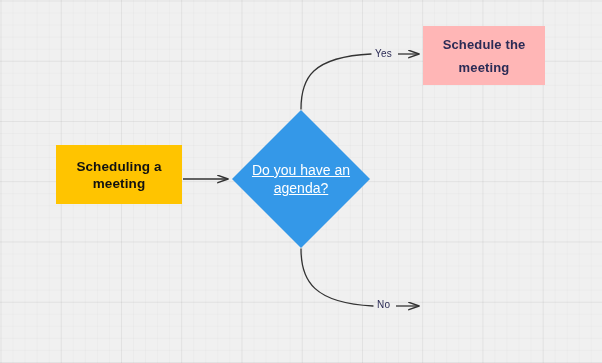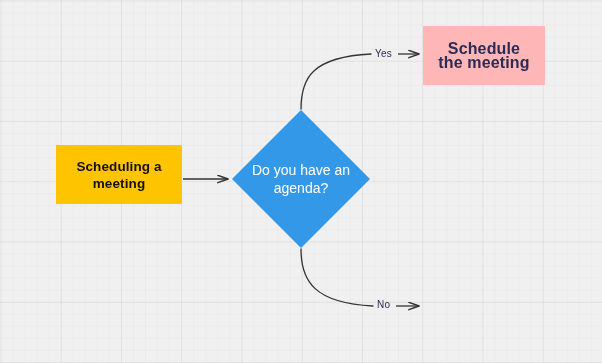--- a/index.html
+++ b/index.html
@@ -77,36 +77,37 @@
     background: #3498e8;
     clip-path: polygon(50% 0%, 100% 50%, 50% 100%, 0% 50%);
   }
   #node-decision .node-label {
     position: relative;
     color: #ffffff;
     font-size: 14px;
     font-weight: 400;
     line-height: 18px;
     width: 100px;
+    text-decoration: underline;
   }
 
   
   .node-result {
     left: 423px;
     width: 122px;
     height: 59px;
     background: #ffb6b6;
   }
   #node-yes-result { top: 26px; }
   #node-no-result { top: 277px; }
   .node-result .node-label {
     color: #2b2b55;
-    font-size: 16px;
+    font-size: 13px;
     font-weight: 700;
-    line-height: 14px;
+    line-height: 23px;
     letter-spacing: 0.15px;
     padding: 0 12px;
   }
 
   
   .edge-label {
     position: absolute;
     color: #2b2b55;
     font-size: 10px;
     font-weight: 400;

